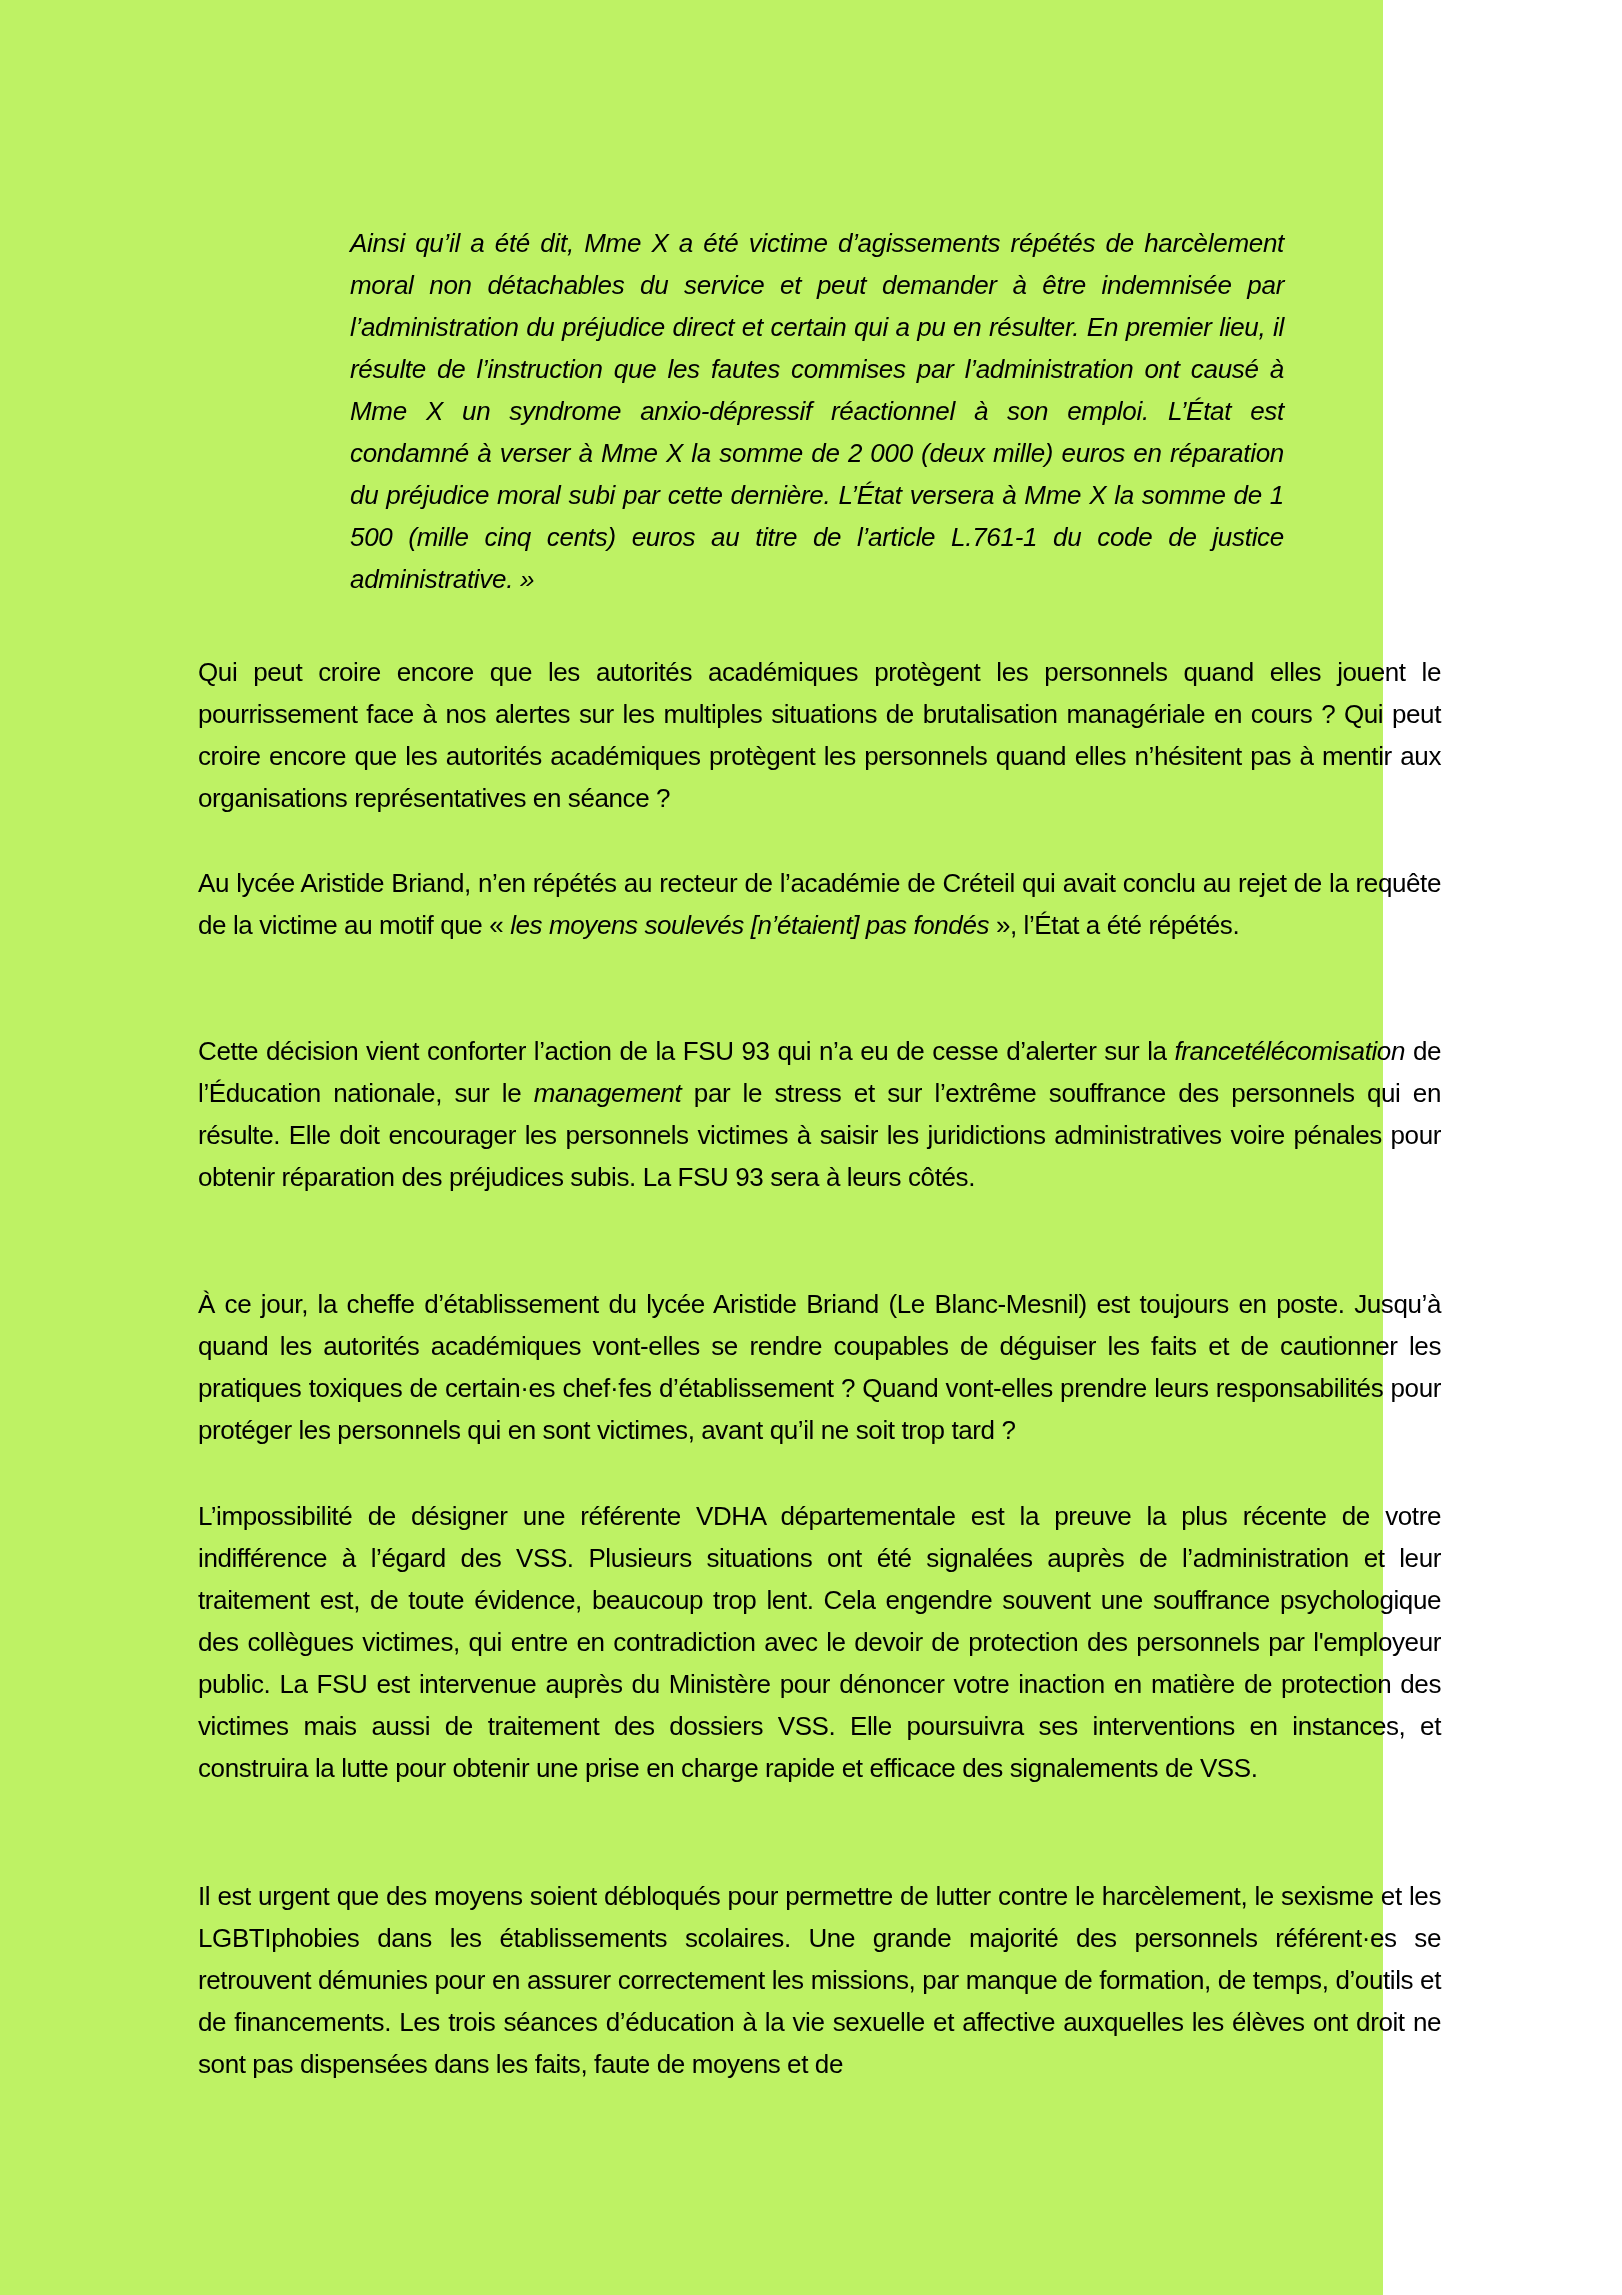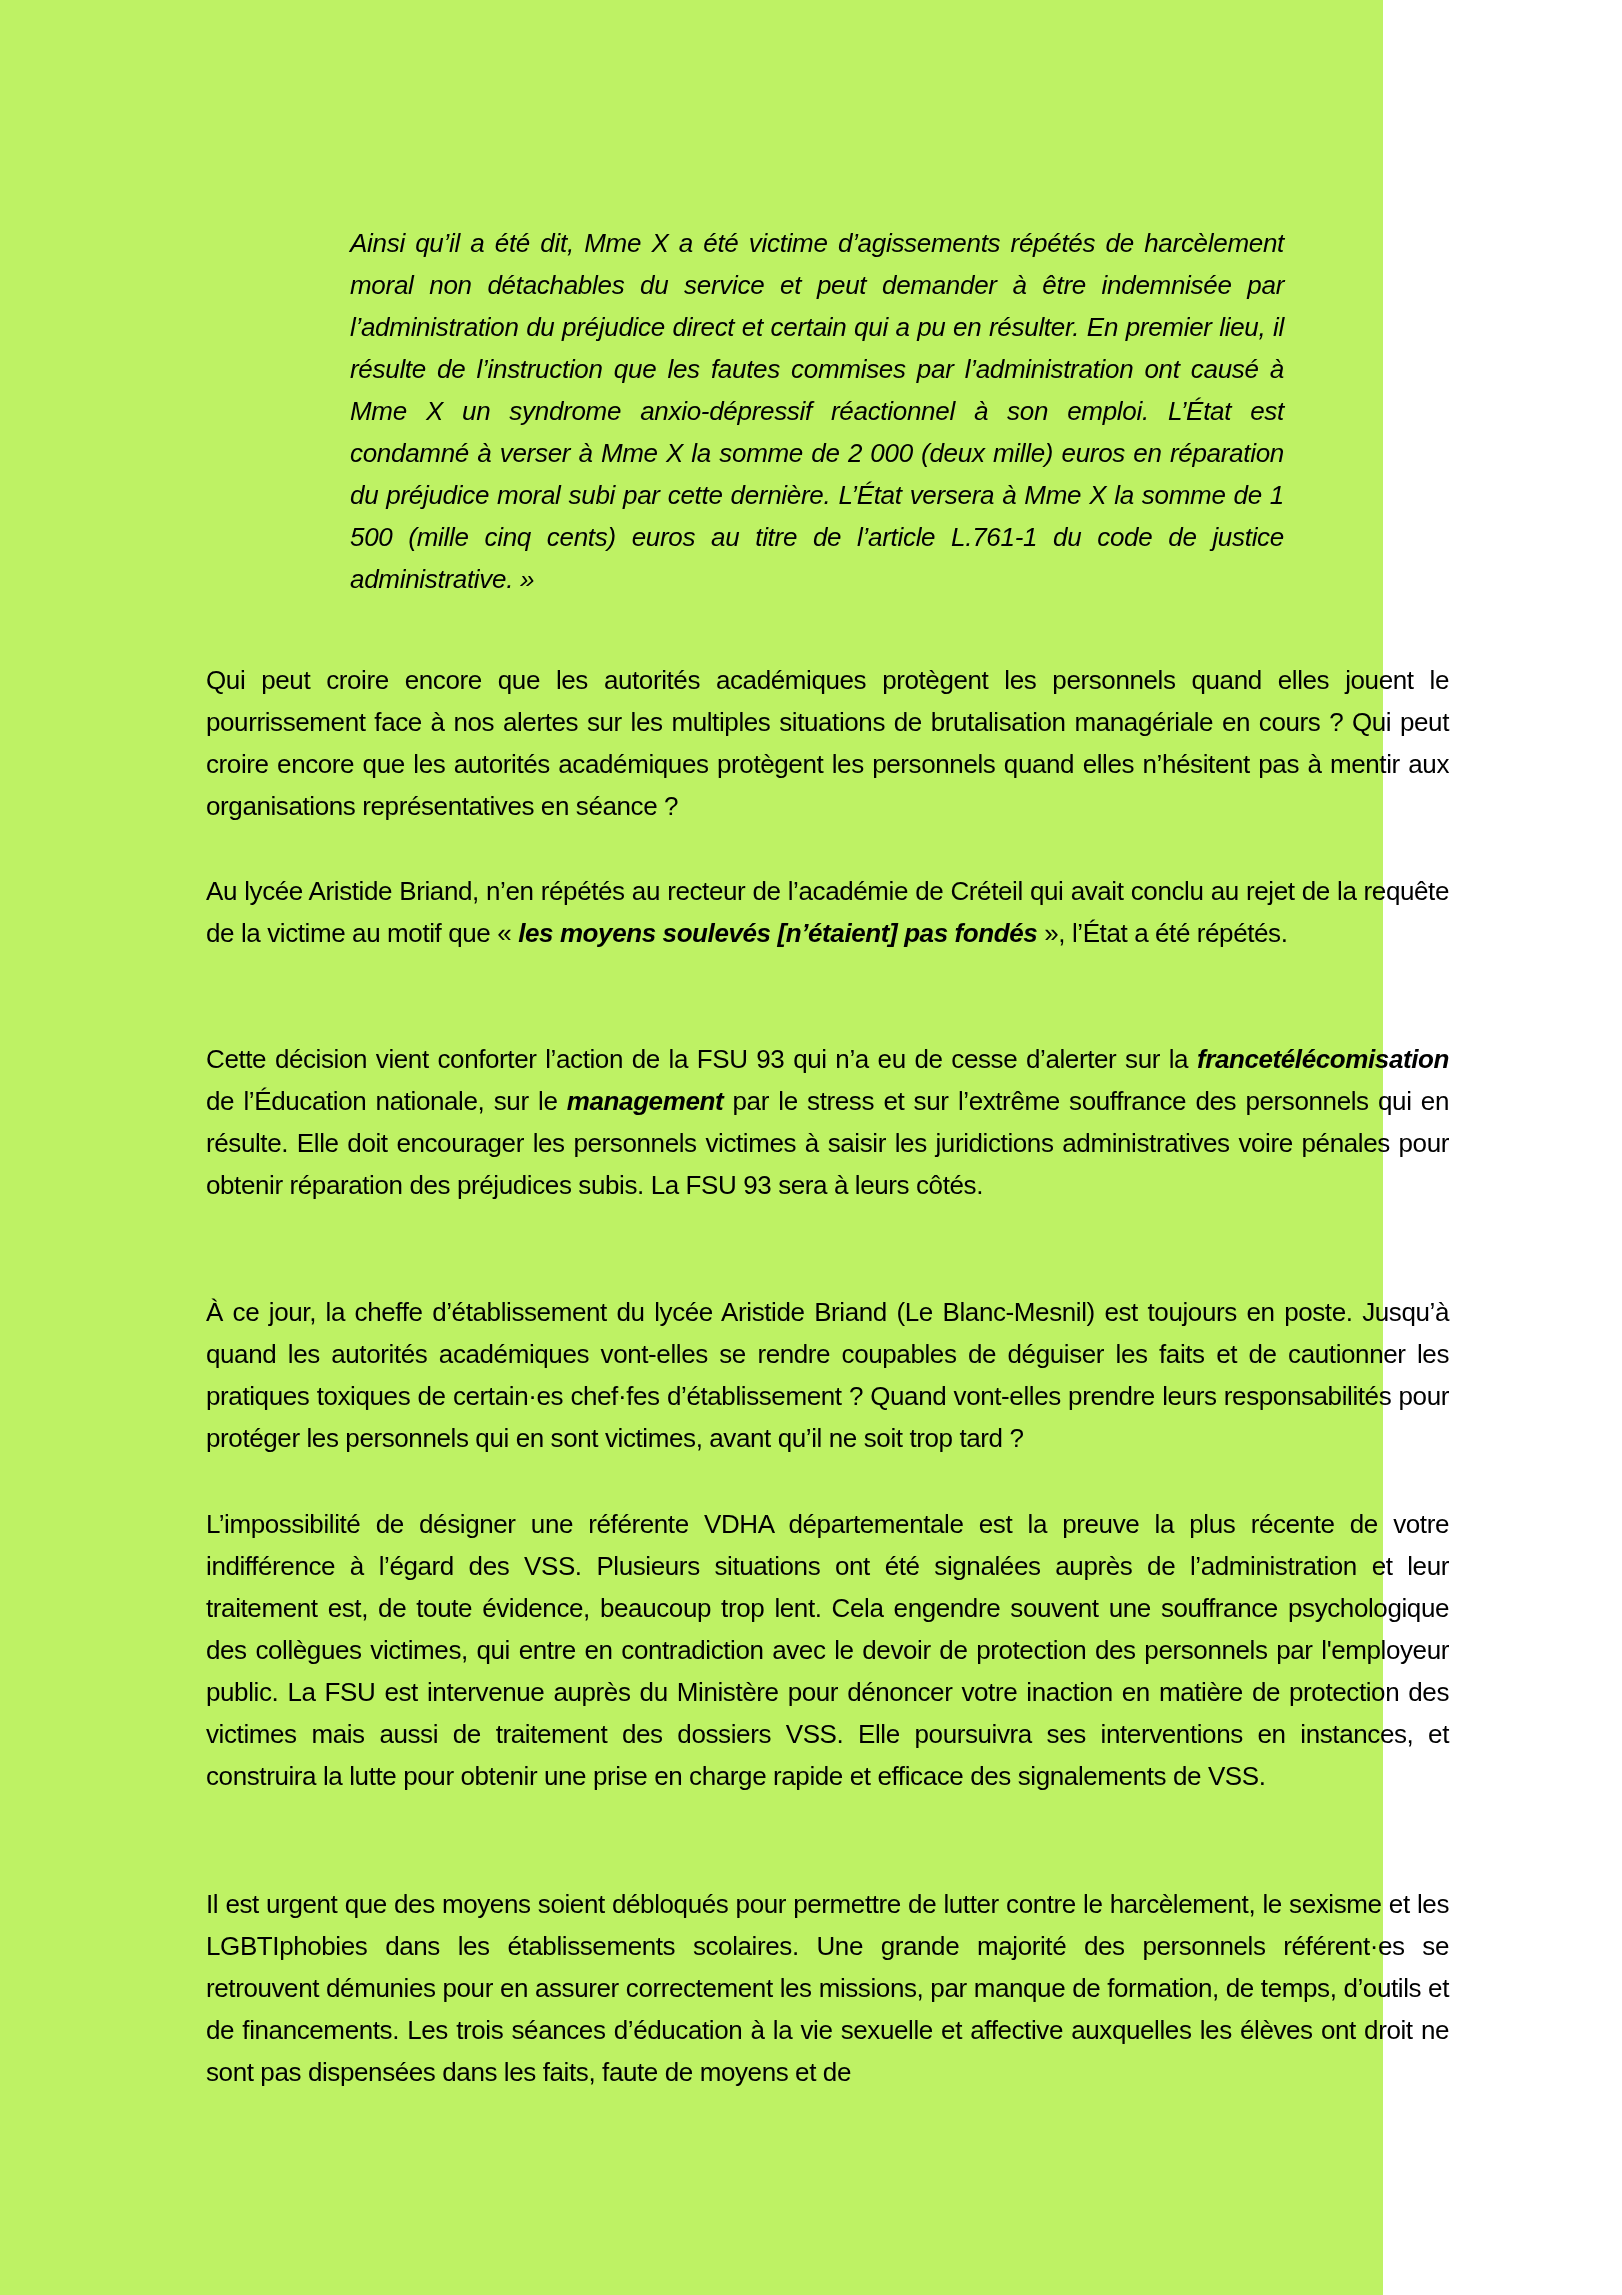--- a/index.html
+++ b/index.html
@@ -33,25 +33,25 @@
       text-align: justify;
       margin: 0;
     }
     .para {
       position: absolute;
       left: 194px;
       width: 1243px;
       font-size: 26px;
       line-height: 42px;
       text-align: justify;
-      margin: 12px;
+      margin: 4px;
       letter-spacing: -0.4px;
     }
     .blockquote { letter-spacing: -0.3px; }
-    .it { font-style: italic; font-weight: bold; }
+    .it { font-style: italic; }
   </style>
 </head>
 <body>
 
 <div class="page">
 
   <p class="blockquote">Ainsi qu’il a été dit, Mme X a été victime d’agissements répétés de harcèlement moral non détachables du service et peut demander à être indemnisée par l’administration du préjudice direct et certain qui a pu en résulter. En premier lieu, il résulte de l’instruction que les fautes commises par l’administration ont causé à Mme X un syndrome anxio-dépressif réactionnel à son emploi.  L’État est condamné à verser à Mme X la somme de 2 000 (deux mille) euros en réparation du préjudice moral subi par cette dernière. L’État versera à Mme X la somme de 1 500 (mille cinq cents) euros au titre de l’article L.761-1 du code de justice administrative. »</p>
 
   <p class="para" style="top:647px;">Qui peut croire encore que les autorités académiques protègent les personnels quand elles jouent le pourrissement face à nos alertes sur les multiples situations de brutalisation managériale en cours ? Qui peut croire encore que les autorités académiques protègent les personnels quand elles n’hésitent pas à mentir aux organisations représentatives en séance ?</p>
 

